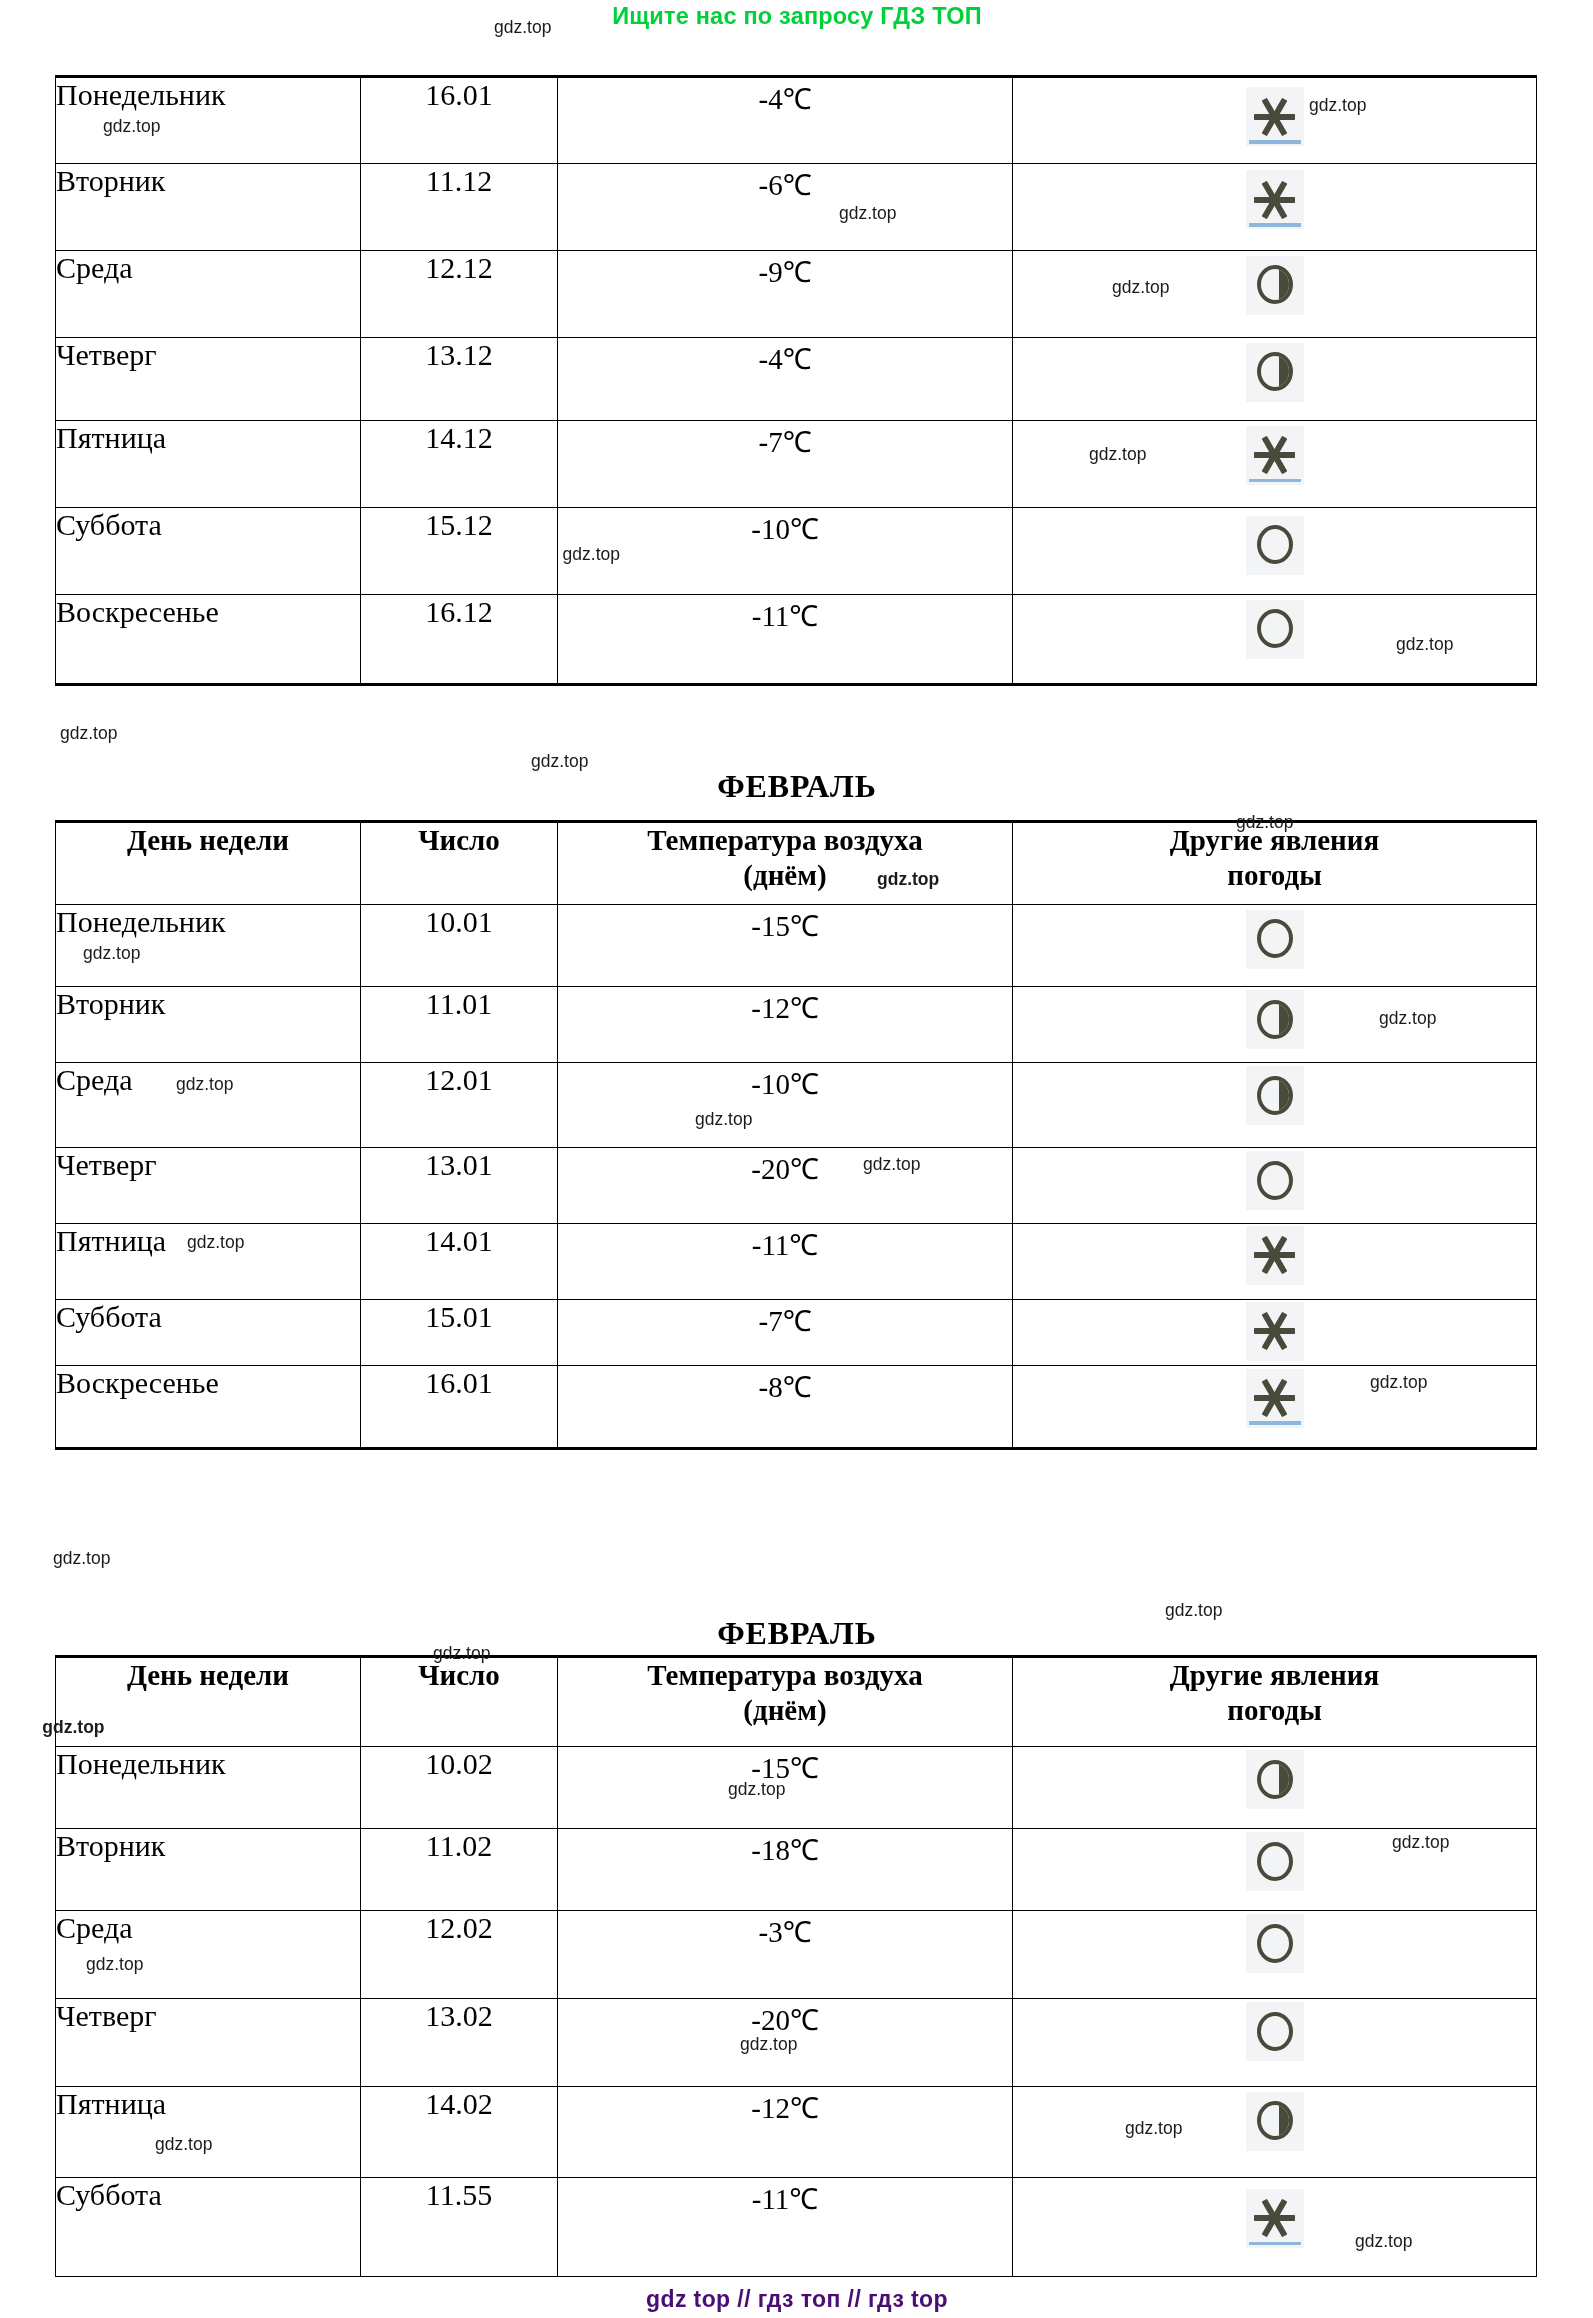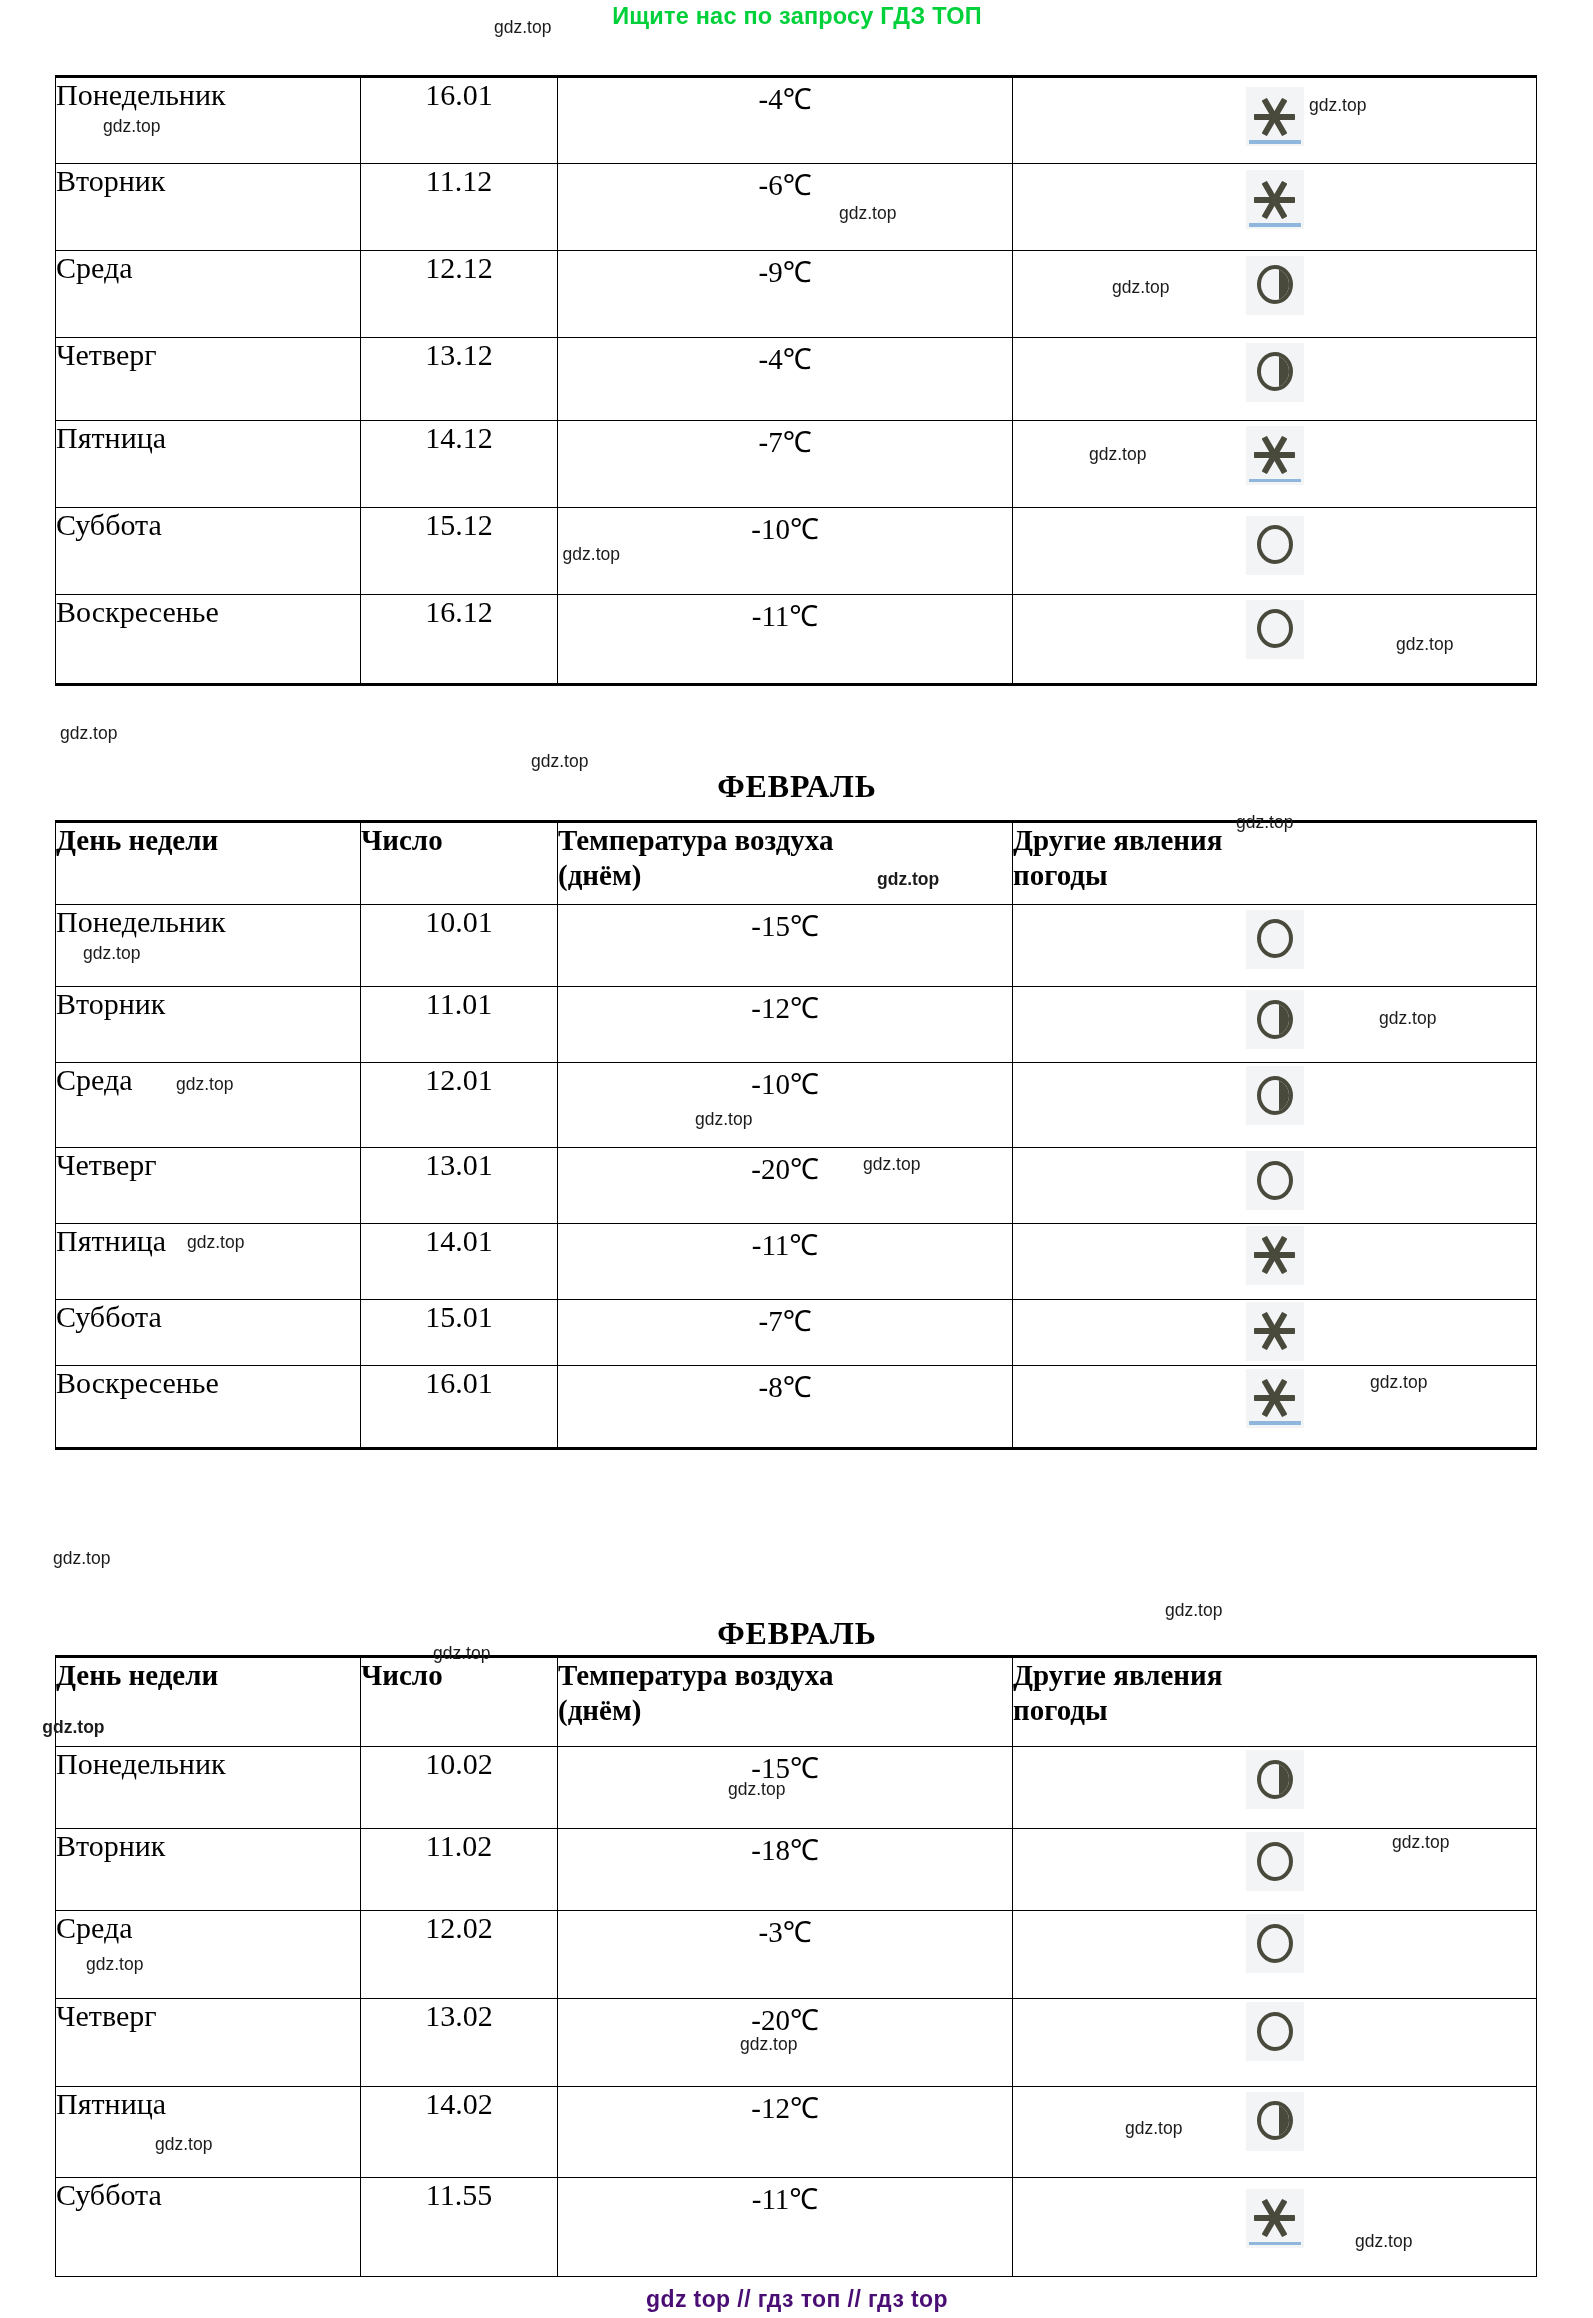--- a/index.html
+++ b/index.html
@@ -113,21 +113,21 @@
   }
   .cell-phen {
     text-align: center;
     position: relative;
   }
 
   
   .hdr {
     font-weight: bold;
     font-size: 29px;
-    text-align: left;
+    text-align: center;
     vertical-align: middle;
     line-height: 1.22;
     padding: 10.6px 4.6px;
     position: relative;
   }
 
   
   .icon-wrap {
     display: inline-block;
     position: relative;

